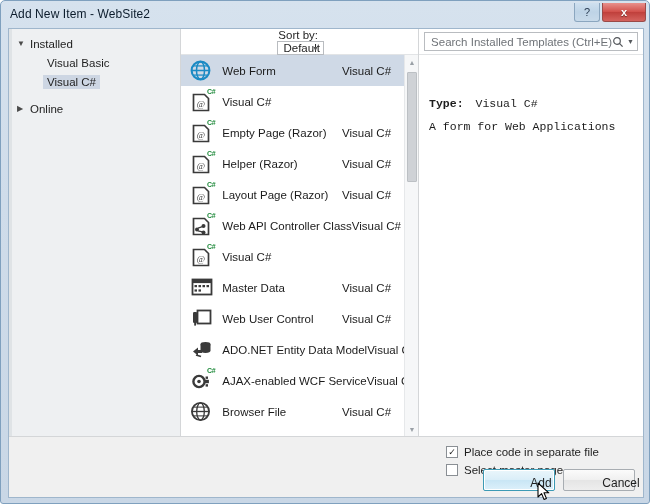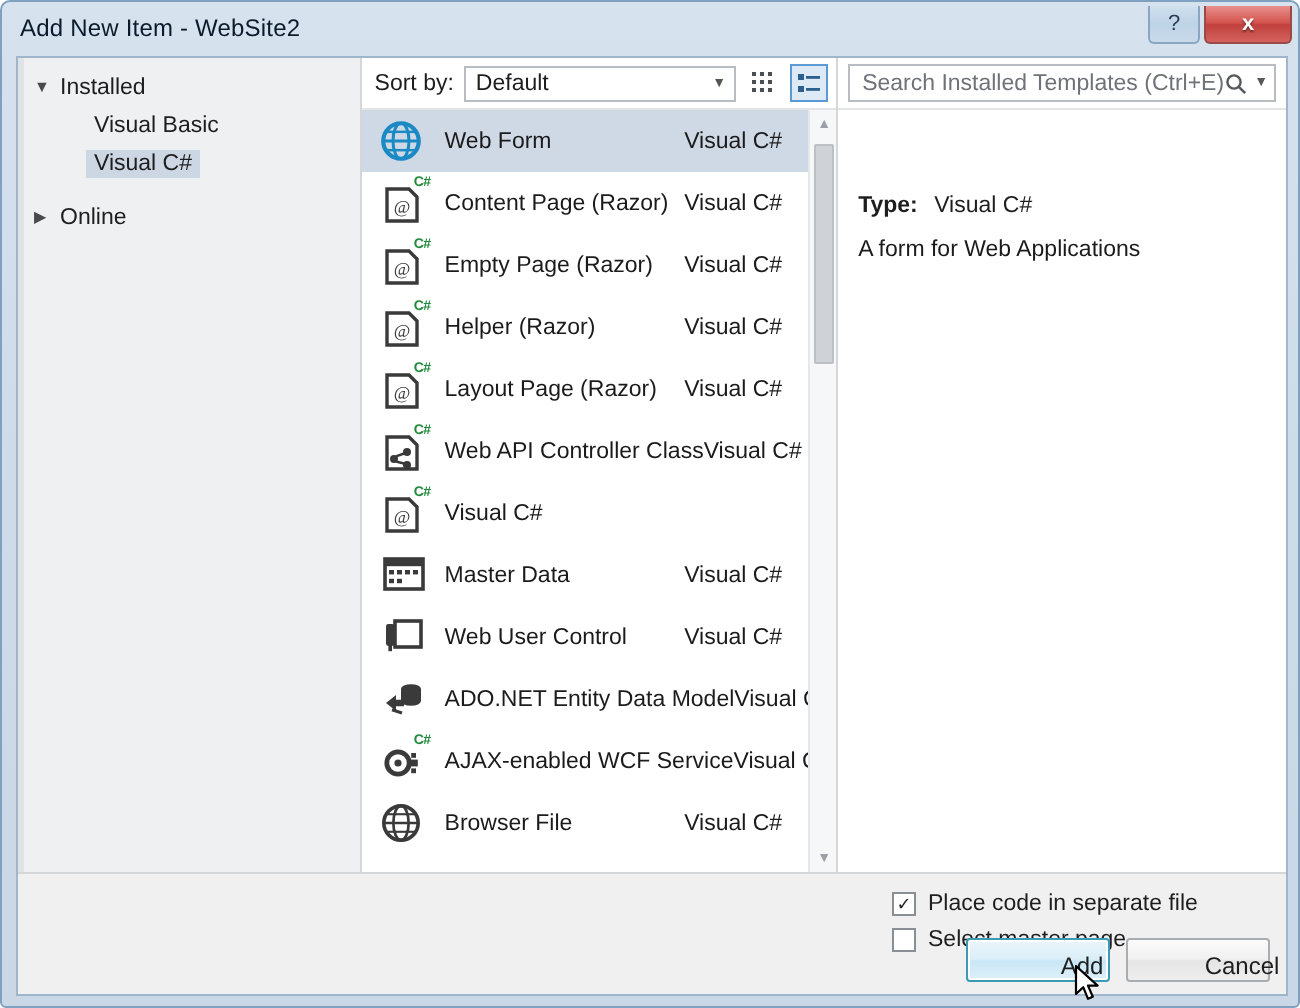--- a/index.html
+++ b/index.html
@@ -124,20 +124,21 @@
     border-right: 1px solid #d4d6d8;
     position: relative;
   }
   #list-toolbar {
     height: 26px;
     display: flex;
     align-items: center;
     padding: 0 4px 0 6px;
     border-bottom: 1px solid #e2e4e6;
     background: #ffffff;
+    flex-direction: column;
   }
   .sortby-label { font-size: 11.5px; margin-right: 5px; white-space: nowrap; }
   .sortby-select {
     flex: 1;
     height: 18px;
     border: 1px solid #b9bcc0;
     background: #ffffff;
     display: flex;
     align-items: center;
     padding: 0 3px 0 5px;
@@ -241,21 +242,21 @@
   #search-input-text {
     flex: 1;
     font-size: 11.5px;
     color: #6f7378;
     white-space: nowrap;
     overflow: hidden;
   }
   .srch-ico { display: flex; align-items: center; color: #55585c; }
   .srch-caret { font-size: 7px; color: #55585c; margin-left: 3px; }
 
-  #detail-body { padding: 10px 10px 0 10px; }
+  #detail-body { padding: 10px 10px 0 10px; font-family: Liberation Mono, monospace; }
   .detail-type-row { font-size: 11.5px; margin-bottom: 9px; white-space: nowrap; }
   .detail-type-row b { font-weight: bold; }
   .detail-desc { font-size: 11.5px; color: #1b1b1b; line-height: 1.35; }
 
   
   #footer {
     position: absolute;
     left: 0; top: 407px;
     width: 634px; height: 61px;
     background: #f0f0f0;
@@ -441,21 +442,20 @@
                 <div class="tmpl-lang">Visual C#</div>
               </div>
               <div class="tmpl-row">
                 <div class="tmpl-icon">
                   <svg class="ic-doc" width="20" height="22" viewBox="0 0 20 22">
                     <path d="M2.5,3.5 h11 l4,4 v12 h-15 z" fill="#ffffff" stroke="#3a3a3a" stroke-width="1.7"></path>
                     <text x="10" y="15.5" font-size="9" font-family="Liberation Serif, serif" text-anchor="middle" fill="#3a3a3a">@</text>
                   </svg>
                   <span class="badge-cs">C#</span>
                 </div>
-                <div class="tmpl-name">Content Page (Razor)</div>
                 <div class="tmpl-lang">Visual C#</div>
               </div>
               <div class="tmpl-row">
                 <div class="tmpl-icon">
                   <svg class="ic-doc" width="20" height="22" viewBox="0 0 20 22">
                     <path d="M2.5,3.5 h11 l4,4 v12 h-15 z" fill="#ffffff" stroke="#3a3a3a" stroke-width="1.7"></path>
                     <text x="10" y="15.5" font-size="9" font-family="Liberation Serif, serif" text-anchor="middle" fill="#3a3a3a">@</text>
                   </svg>
                   <span class="badge-cs">C#</span>
                 </div>

